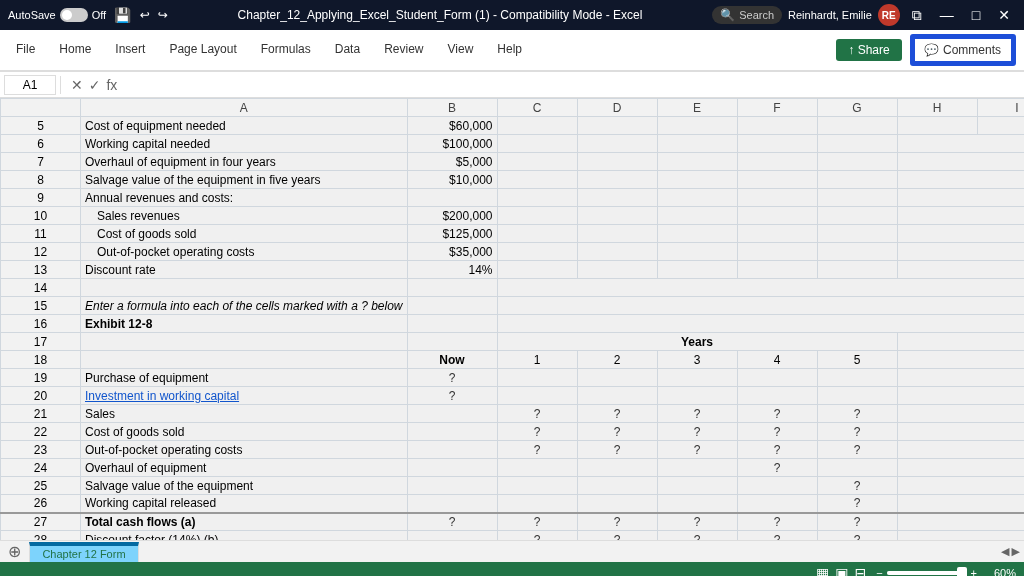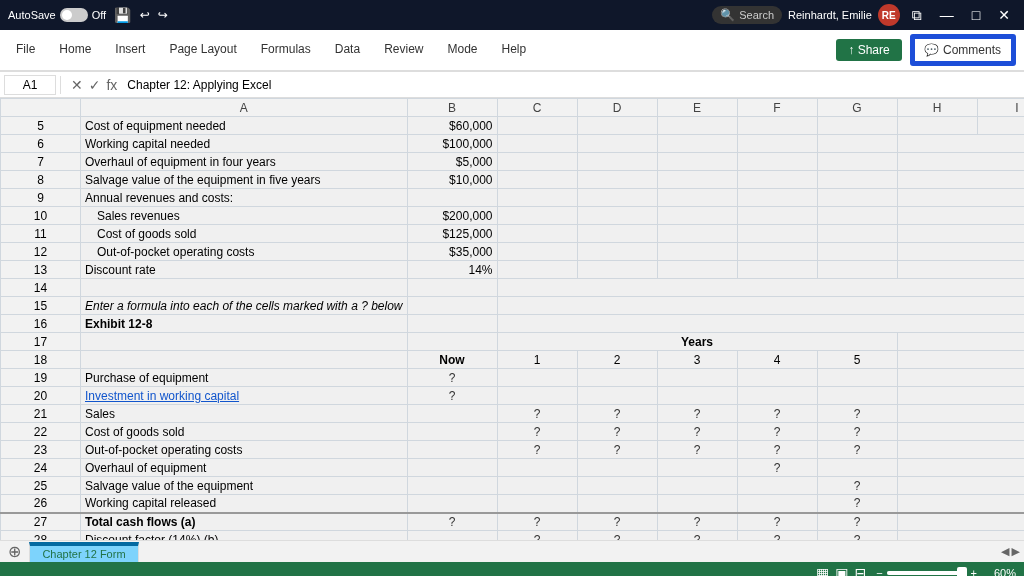--- a/index.html
+++ b/index.html
@@ -78,20 +78,21 @@
       <span>AutoSave</span>
       <div class="toggle-switch">
         <div class="knob"></div>
       </div>
       <span>Off</span>
     </div>
     <span style="font-size:14px;">💾</span>
     <span style="font-size:12px;">↩</span>
     <span style="font-size:12px;">↪</span>
   </div>
+  <div class="title-bar-center">Chapter_12_Applying_Excel_Student_Form (1) - Compatibility Mode - Excel</div>
   <div class="title-bar-right">
     <div style="background:#333;border-radius:10px;padding:2px 8px;display:flex;align-items:center;gap:4px;">
       <span>🔍</span>
       <span style="font-size:11px;color:#ccc;">Search</span>
     </div>
     <span style="font-size:11px;">Reinhardt, Emilie</span>
     <div class="user-avatar">RE</div>
     <button class="win-btn">⧉</button>
     <button class="win-btn">—</button>
     <button class="win-btn">□</button>
@@ -101,21 +102,21 @@
 
 <div class="ribbon">
   <div class="ribbon-tabs">
     <span class="ribbon-tab">File</span>
     <span class="ribbon-tab">Home</span>
     <span class="ribbon-tab">Insert</span>
     <span class="ribbon-tab">Page Layout</span>
     <span class="ribbon-tab">Formulas</span>
     <span class="ribbon-tab">Data</span>
     <span class="ribbon-tab">Review</span>
-    <span class="ribbon-tab">Mode</span>
+    <span class="ribbon-tab">View</span>
     <span class="ribbon-tab">Help</span>
     <div class="ribbon-tab-share">
       <button class="share-btn">
         <span>↑ </span>
         <span>Share</span>
       </button>
       <button class="comments-btn">
         <span>💬 </span>
         <span>Comments</span>
       </button>
@@ -124,21 +125,20 @@
 </div>
 
 <div class="formula-bar">
   <input class="cell-ref" value="A1" style="">
   <div class="formula-bar-divider"></div>
   <div class="formula-bar-btns">
     <button class="formula-bar-btn">✕</button>
     <button class="formula-bar-btn">✓</button>
     <button class="formula-bar-btn">fx</button>
   </div>
-  <input class="formula-input" value="Chapter 12: Applying Excel" style="">
 </div>
 
 <div class="spreadsheet-scroll">
   <table>
     <thead>
       <tr>
         <th class="row-header"></th>
         <th>A</th>
         <th>B</th>
         <th>C</th>

